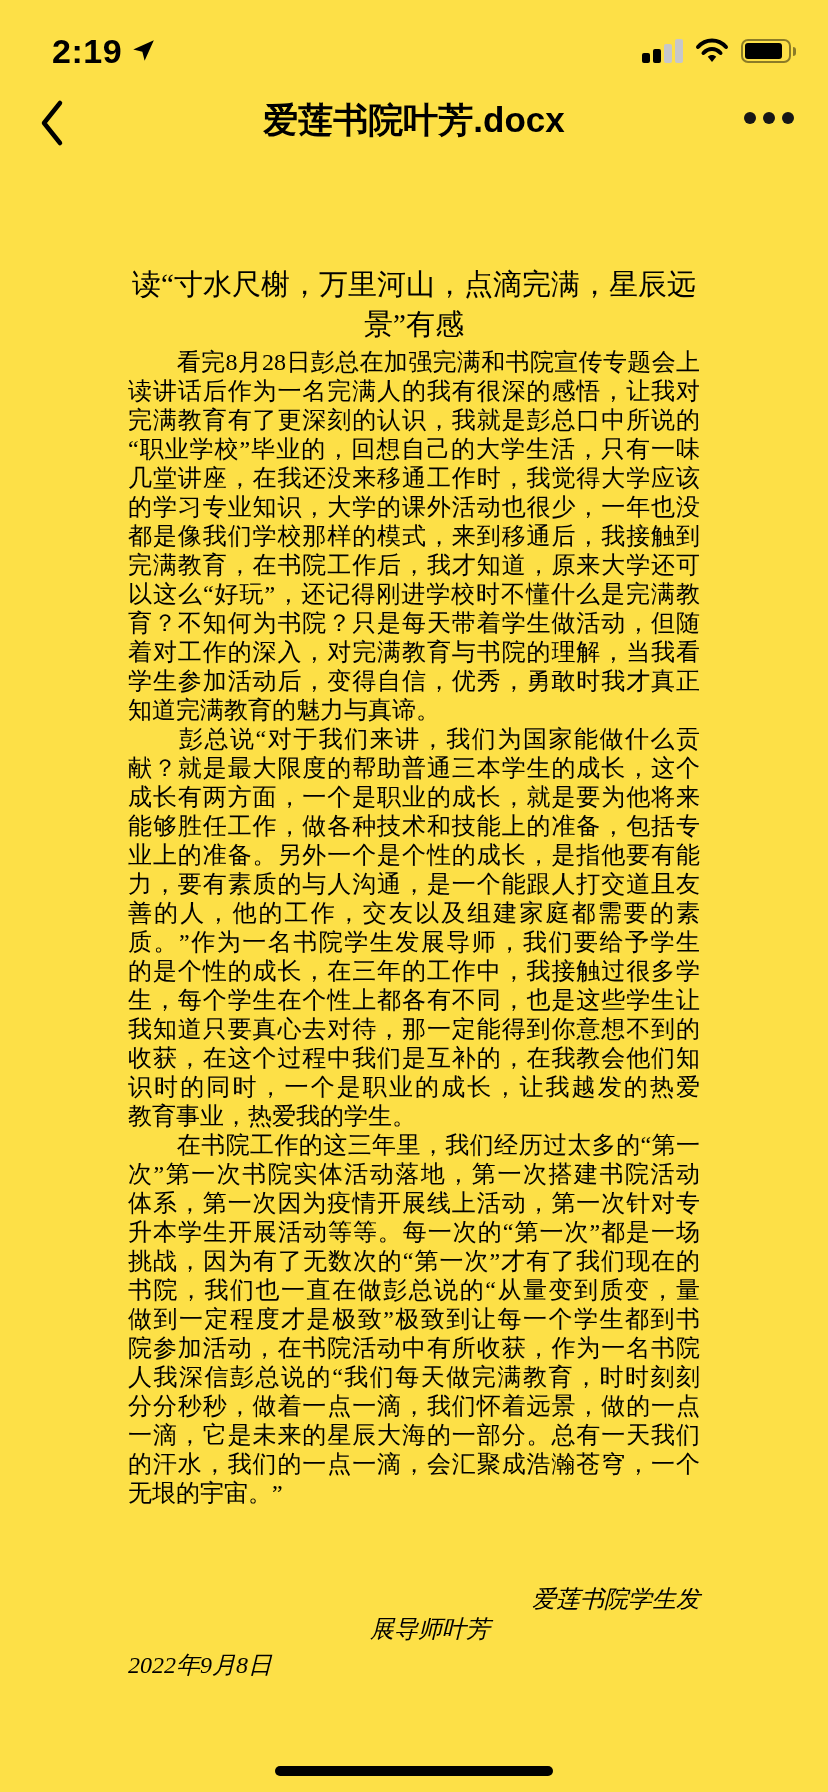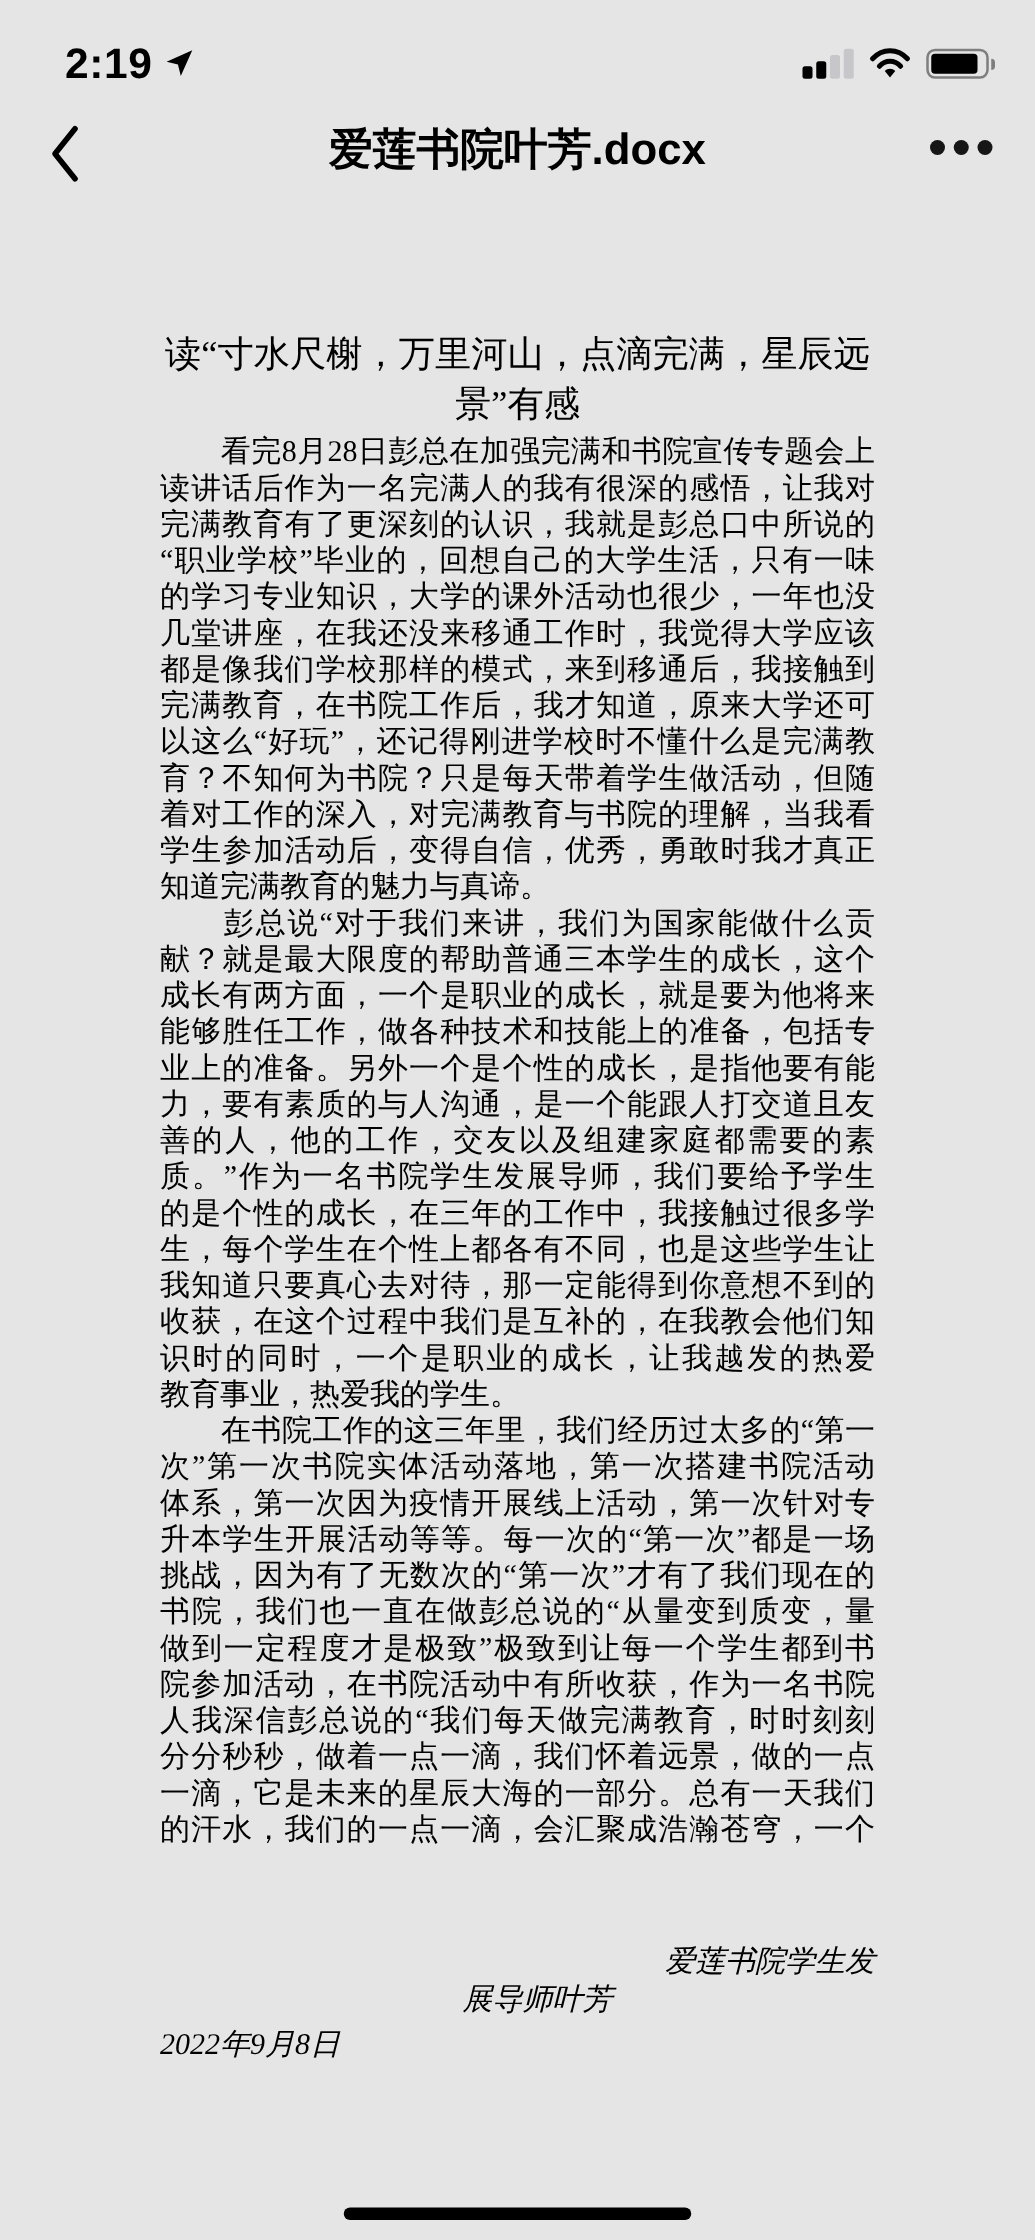--- a/index.html
+++ b/index.html
@@ -1,16 +1,16 @@
 <!DOCTYPE html>
 <html><head>
 <meta charset="utf-8">
 <style>
   html,body{margin:0;padding:0;background:#fff;}
-  .screen{position:relative;width:828px;height:1792px;background:#e5e5e5;overflow:hidden;
+  .screen{position:relative;width:828px;height:1792px;background:#fde047;overflow:hidden;
           font-family:"Liberation Sans","DejaVu Sans",sans-serif;color:#000;}
 
   
   .status-bar{position:absolute;top:0;left:0;right:0;height:88px;display:flex;
               justify-content:space-between;align-items:center;box-sizing:border-box;
               padding:14px 32px 0 52px;}
   .status-left{display:flex;align-items:center;gap:8px;}
   .time{font-size:34px;font-weight:600;letter-spacing:.5px;}
   .loc-icon svg{display:block;}
   .status-right{display:flex;align-items:center;gap:12px;}
@@ -107,22 +107,22 @@
   <div class="doc">
     <div class="heading" id="heading">
         <div class="h-line">读“寸水尺榭，万里河山，点滴完满，星辰远</div>
         <div class="h-line">景”有感</div>
       </div>
     <div id="paragraphs">
         <div class="line">　　看完8月28日彭总在加强完满和书院宣传专题会上</div>
         <div class="line">读讲话后作为一名完满人的我有很深的感悟，让我对</div>
         <div class="line">完满教育有了更深刻的认识，我就是彭总口中所说的</div>
         <div class="line">“职业学校”毕业的，回想自己的大学生活，只有一味</div>
+        <div class="line">几堂讲座，在我还没来移通工作时，我觉得大学应该</div>
         <div class="line">的学习专业知识，大学的课外活动也很少，一年也没</div>
-        <div class="line">几堂讲座，在我还没来移通工作时，我觉得大学应该</div>
         <div class="line">都是像我们学校那样的模式，来到移通后，我接触到</div>
         <div class="line">完满教育，在书院工作后，我才知道，原来大学还可</div>
         <div class="line">以这么“好玩”，还记得刚进学校时不懂什么是完满教</div>
         <div class="line">育？不知何为书院？只是每天带着学生做活动，但随</div>
         <div class="line">着对工作的深入，对完满教育与书院的理解，当我看</div>
         <div class="line">学生参加活动后，变得自信，优秀，勇敢时我才真正</div>
         <div class="line line-end">知道完满教育的魅力与真谛。</div>
         <div class="line">　　彭总说“对于我们来讲，我们为国家能做什么贡</div>
         <div class="line">献？就是最大限度的帮助普通三本学生的成长，这个</div>
         <div class="line">成长有两方面，一个是职业的成长，就是要为他将来</div>
@@ -142,20 +142,21 @@
         <div class="line">体系，第一次因为疫情开展线上活动，第一次针对专</div>
         <div class="line">升本学生开展活动等等。每一次的“第一次”都是一场</div>
         <div class="line">挑战，因为有了无数次的“第一次”才有了我们现在的</div>
         <div class="line">书院，我们也一直在做彭总说的“从量变到质变，量</div>
         <div class="line">做到一定程度才是极致”极致到让每一个学生都到书</div>
         <div class="line">院参加活动，在书院活动中有所收获，作为一名书院</div>
         <div class="line">人我深信彭总说的“我们每天做完满教育，时时刻刻</div>
         <div class="line">分分秒秒，做着一点一滴，我们怀着远景，做的一点</div>
         <div class="line">一滴，它是未来的星辰大海的一部分。总有一天我们</div>
         <div class="line">的汗水，我们的一点一滴，会汇聚成浩瀚苍穹，一个</div>
+        <div class="line line-end">无垠的宇宙。”</div>
       </div>
     <div class="sig">
       <div class="sig1">爱莲书院学生发</div>
       <div class="sig2">展导师叶芳</div>
       <div class="sigdate">2022年9月8日</div>
     </div>
   </div>
 
   <div class="home-indicator"></div>
 </div>

